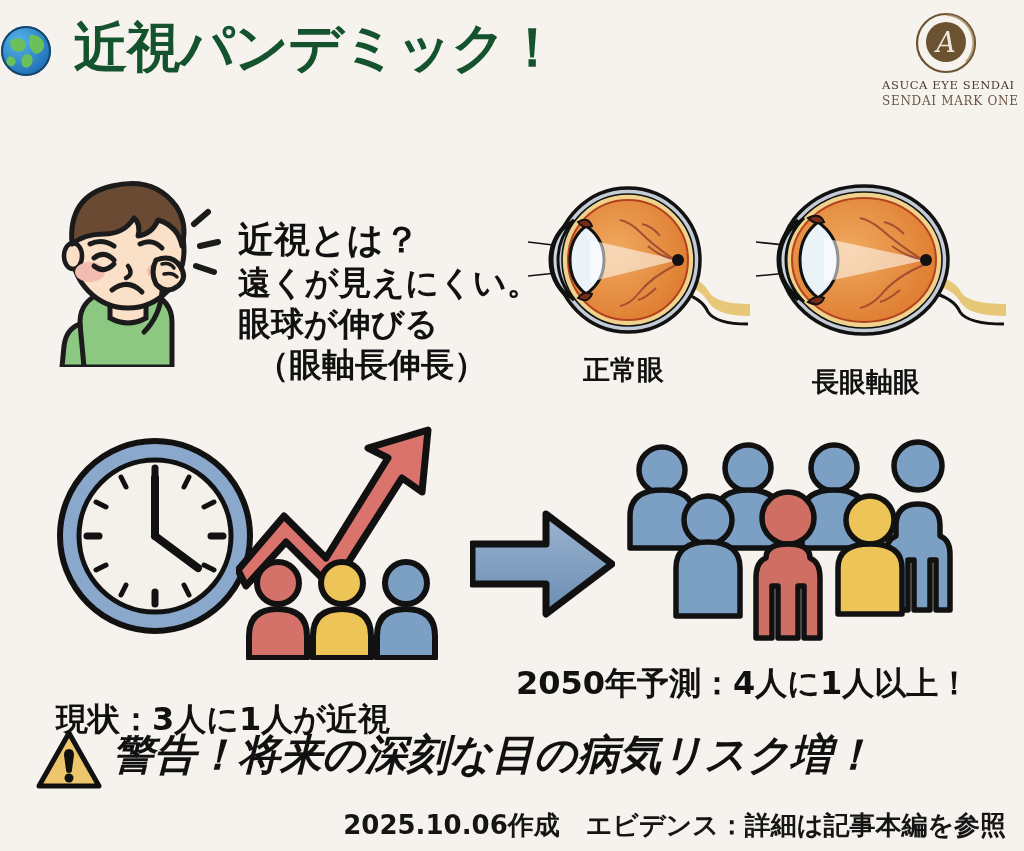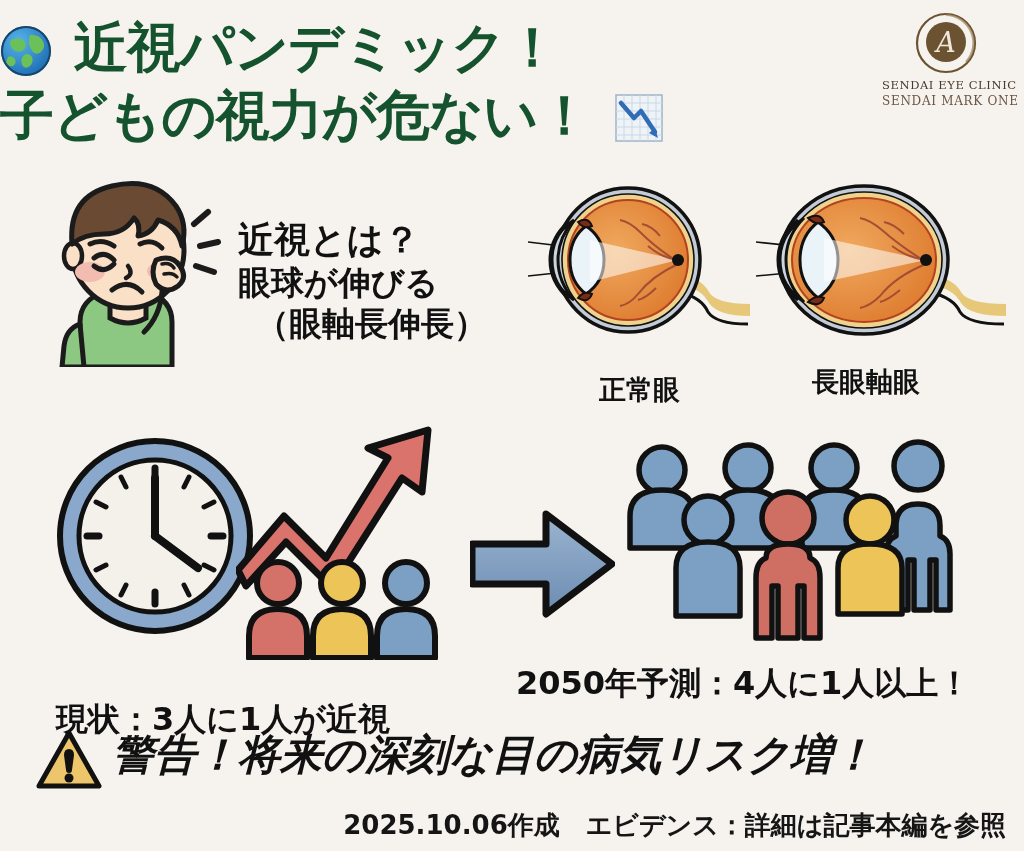--- a/index.html
+++ b/index.html
@@ -135,21 +135,21 @@
   .eye-figure { position: absolute; }
   #eye-normal { left: 528px; top: -4px; width: 232px; height: 200px; }
   #eye-long   { left: 756px; top: -4px; width: 252px; height: 200px; }
   .eye-caption {
     position: absolute;
     font-size: 27px;
     font-weight: 900;
     color: #111;
     white-space: nowrap;
   }
-  #eye-normal-caption { left: 583px; top: 204px; margin-left: 16px; }
+  #eye-normal-caption { left: 583px; top: 184px; }
   #eye-long-caption   { left: 812px; top: 196px; }
 
   
   #sec-stats {
     position: absolute;
     left: 0; top: 410px;
     width: 1024px; height: 310px;
   }
   #clock { position: absolute; left: 52px; top: 26px; width: 210px; height: 205px; }
   #rising-arrow { position: absolute; left: 236px; top: 10px; width: 205px; height: 175px; }
@@ -246,45 +246,31 @@
           <path d="M10 16 q7 -5 13 -1 q4 3 2 8 q-3 5 -9 3 q-6 -2 -6 -10z" fill="#6cc05a"></path>
           <path d="M24 30 q5 -3 8 2 q2 5 -2 9 q-5 4 -8 -1 q-2 -6 2 -10z" fill="#6cc05a"></path>
           <path d="M30 10 q9 -1 13 6 q3 6 -2 11 q-5 4 -9 -1 q-5 -7 -2 -16z" fill="#6cc05a"></path>
           <path d="M8 32 q4 -2 7 2 q2 4 -2 7 q-5 1 -7 -4z" fill="#6cc05a"></path>
           <circle cx="26" cy="26" r="24" fill="none" stroke="#14476f" stroke-width="2"></circle>
         </svg>
       </span>
       <span class="title-text">近視パンデミック！</span>
     </div>
 
-    <div class="title-line" id="title-line-2">
-      <span class="title-text title-hl">子どもの視力が危ない！</span>
-      <span class="emoji-chart">
-        <svg viewBox="0 0 54 54" width="54" height="54">
-          <rect x="4" y="3" width="46" height="46" fill="#eef3f8" stroke="#9fb4c9" stroke-width="1.5"></rect>
-          <g stroke="#cbd8e5" stroke-width="1">
-            <path d="M12 3 V49 M20 3 V49 M28 3 V49 M36 3 V49 M44 3 V49"></path>
-            <path d="M4 11 H50 M4 19 H50 M4 27 H50 M4 35 H50 M4 43 H50"></path>
-          </g>
-          <path d="M9 11 L22 26 L29 19 L43 40" fill="none" stroke="#2f6cb5" stroke-width="4.5" stroke-linejoin="round" stroke-linecap="round"></path>
-          <path d="M37 41 L46 46 L43 36 Z" fill="#2f6cb5"></path>
-        </svg>
-      </span>
-    </div>
 
     <div id="logo">
       <div id="logo-mark">
         <svg viewBox="0 0 62 62" width="62" height="62">
           <circle cx="31" cy="31" r="29" fill="none" stroke="#6b5230" stroke-width="2.2"></circle>
           <path d="M31 3 a28 28 0 0 1 20 47" fill="none" stroke="#a08a63" stroke-width="2.2" opacity="0.75"></path>
           <circle cx="31" cy="30" r="20" fill="#6b5230"></circle>
           <text x="31" y="40" font-family="DejaVu Serif, serif" font-size="27" font-style="italic" fill="#efe7dc" text-anchor="middle">A</text>
         </svg>
       </div>
-      <div id="logo-name">SENDAI EYE CLINIC</div>
+      <div id="logo-name">ASUCA EYE SENDAI</div>
       <div id="logo-sub">SENDAI MARK ONE</div>
     </div>
   </div>
 
   <div id="sec-definition">
 
     <div id="boy-illustration">
       <svg viewBox="0 0 200 195" width="200" height="195">
 
         <path d="M52 195 L52 150 q0 -22 24 -30 l22 -7 l22 7 q24 8 24 30 L144 195 Z" fill="#8cc882" stroke="#1b1b1b" stroke-width="5" stroke-linejoin="round"></path>
@@ -319,20 +305,21 @@
         <g stroke="#1b1b1b" stroke-width="6" stroke-linecap="round">
           <path d="M166 52 L180 40"></path>
           <path d="M172 74 L190 70"></path>
           <path d="M168 94 L186 100"></path>
         </g>
       </svg>
     </div>
 
     <div id="def-text">
       <div id="def-heading">近視とは？</div>
+      <div class="def-body">遠くが見えにくい。</div>
       <div class="def-body">眼球が伸びる</div>
       <div class="def-body" id="def-body-3">（眼軸長伸長）</div>
     </div>
 
     <div class="eye-figure" id="eye-normal">
       <svg viewBox="0 0 232 200" width="232" height="200">
         <defs>
           <radialGradient id="retinaA" cx="40%" cy="42%" r="68%">
             <stop offset="0%" stop-color="#f0a95e"></stop>
             <stop offset="100%" stop-color="#dd7a2e"></stop>

